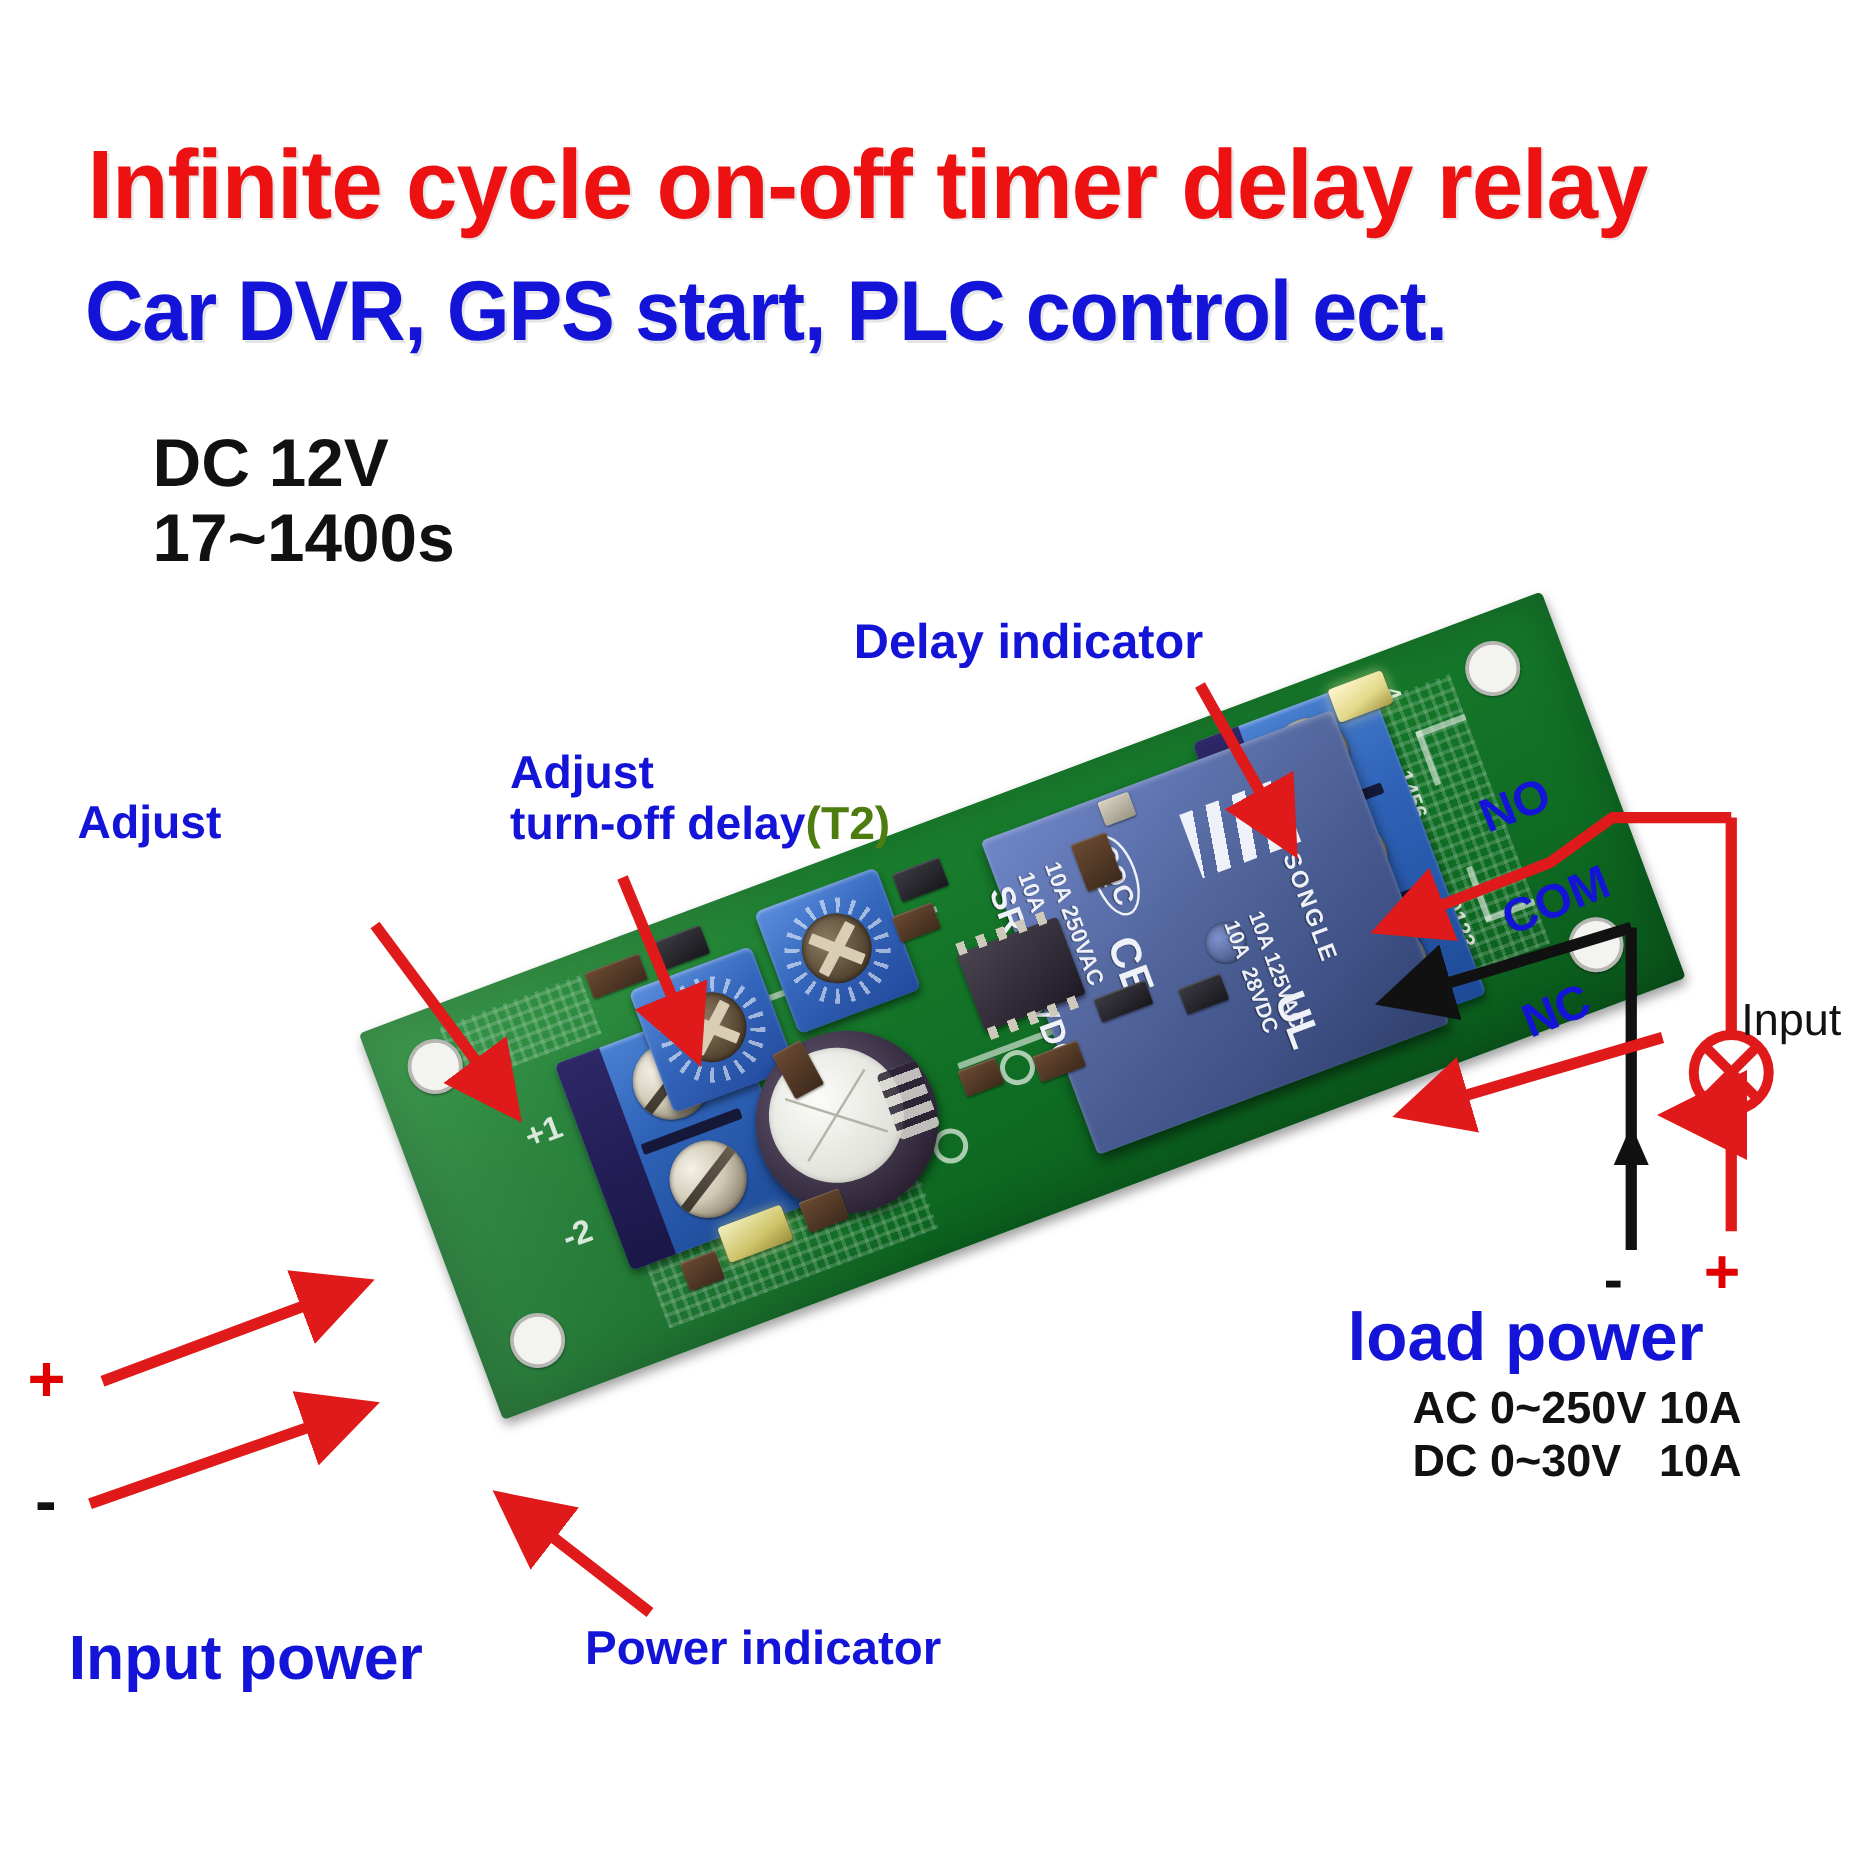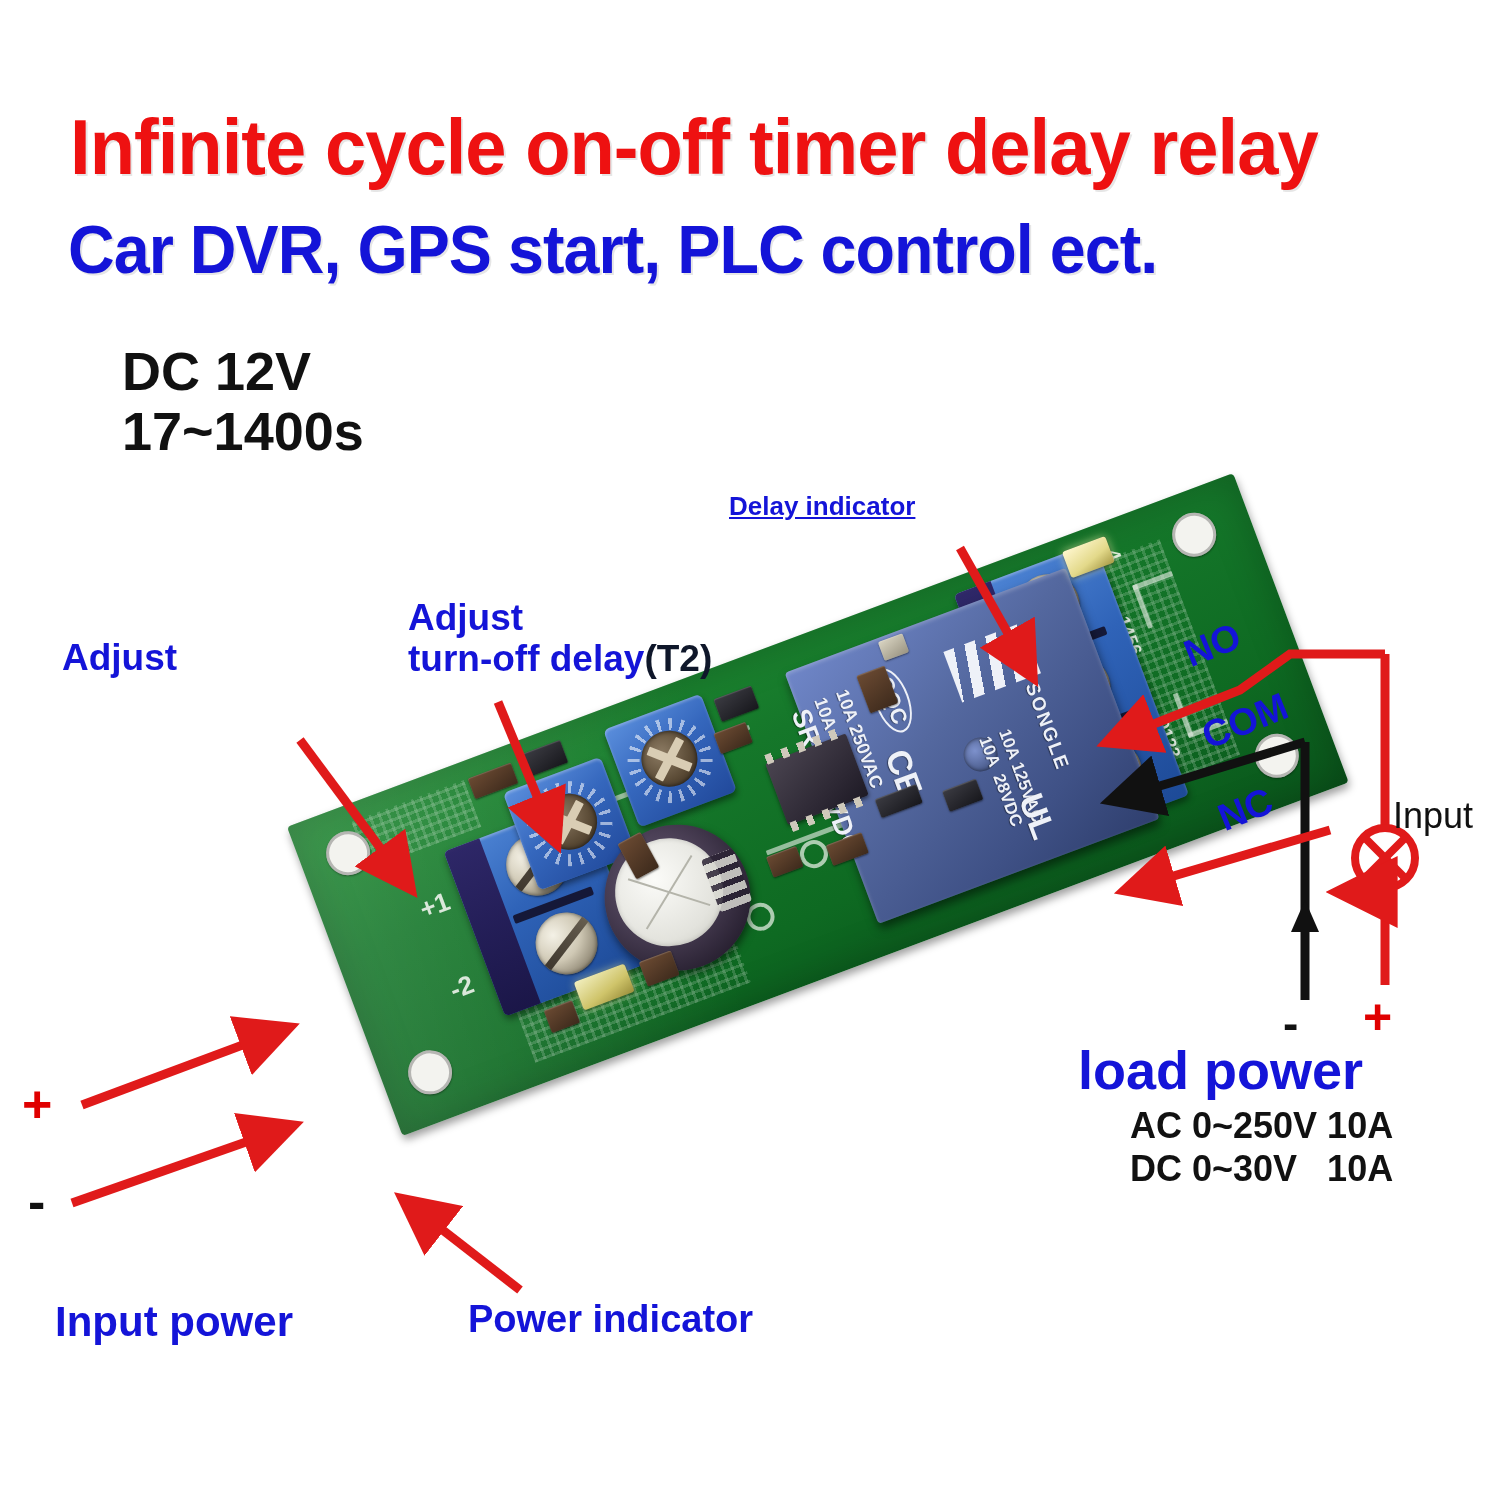--- a/index.html
+++ b/index.html
@@ -24,26 +24,26 @@
     transform:scaleX(.95);transform-origin:left top;
     white-space:nowrap;
     text-shadow:2px 2px 0 rgba(200,200,200,.45);
   }
   .spec{left:122px;font-size:54px;font-weight:bold;color:#111;white-space:nowrap;}
   #spec-voltage{top:340px;}
   #spec-range{top:400px;}
 
   
   .lbl{color:#1414d8;font-weight:bold;white-space:nowrap;line-height:1.12;}
-  .lbl .blk{color:#0f172a;}
+  .lbl .blk{color:#4d7c0f;}
 
   #lbl-t1{left:62px;top:637px;font-size:37px;}
   #lbl-t2{left:408px;top:597px;font-size:37px;}
-  #lbl-delay{left:729px;top:492px;font-size:26px;text-decoration:underline;}
-  #lbl-input{left:55px;top:1298px;font-size:42px;}
+  #lbl-delay{left:683px;top:492px;font-size:39px;}
+  #lbl-input{left:55px;top:1298px;font-size:50px;}
   #lbl-powerind{left:468px;top:1298px;font-size:38px;}
 
   #lbl-no{left:1178px;top:636px;font-size:38px;transform:rotate(-22deg);transform-origin:left top;}
   #lbl-com{left:1196px;top:718px;font-size:38px;transform:rotate(-22deg);transform-origin:left top;}
   #lbl-nc{left:1212px;top:800px;font-size:38px;transform:rotate(-22deg);transform-origin:left top;}
 
   #lbl-load{left:1393px;top:795px;font-size:36px;color:#111;font-weight:normal;}
   #lbl-loadpower{left:1078px;top:1040px;font-size:54px;}
   #lbl-ac{left:1130px;top:1105px;font-size:36px;color:#111;font-weight:bold;white-space:pre;}
   #lbl-dc{left:1130px;top:1148px;font-size:36px;color:#111;font-weight:bold;white-space:pre;}

